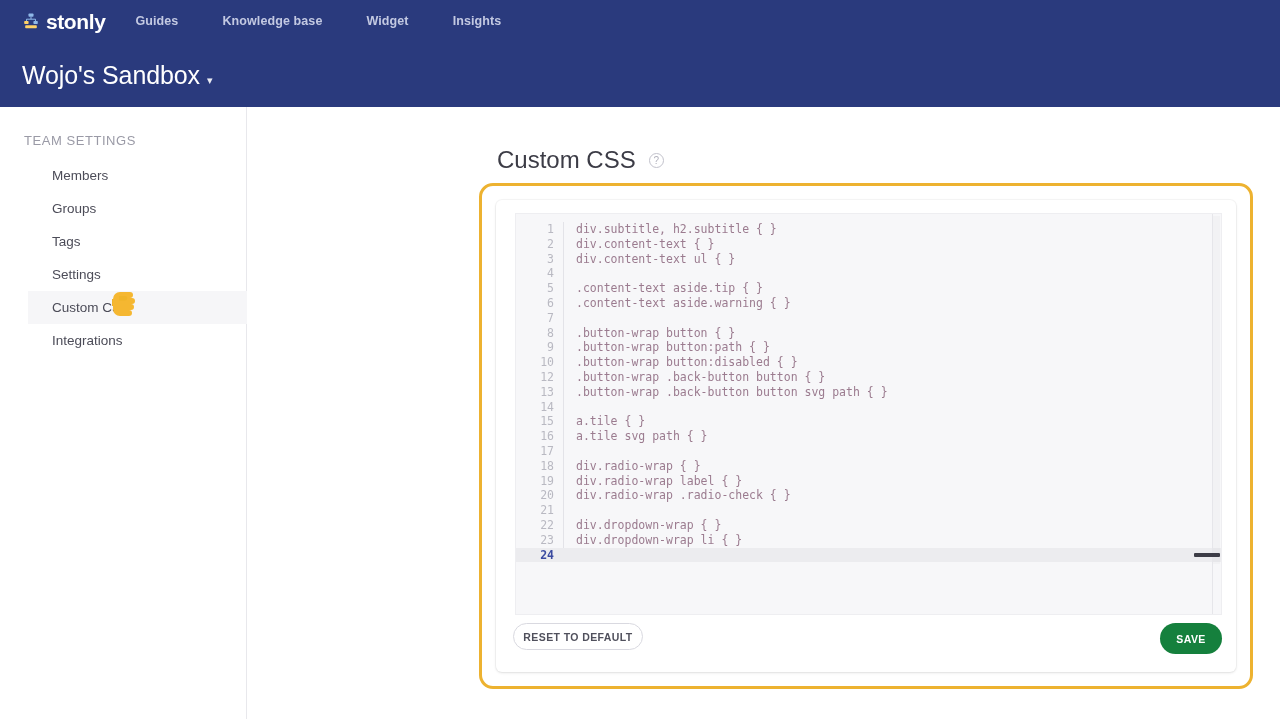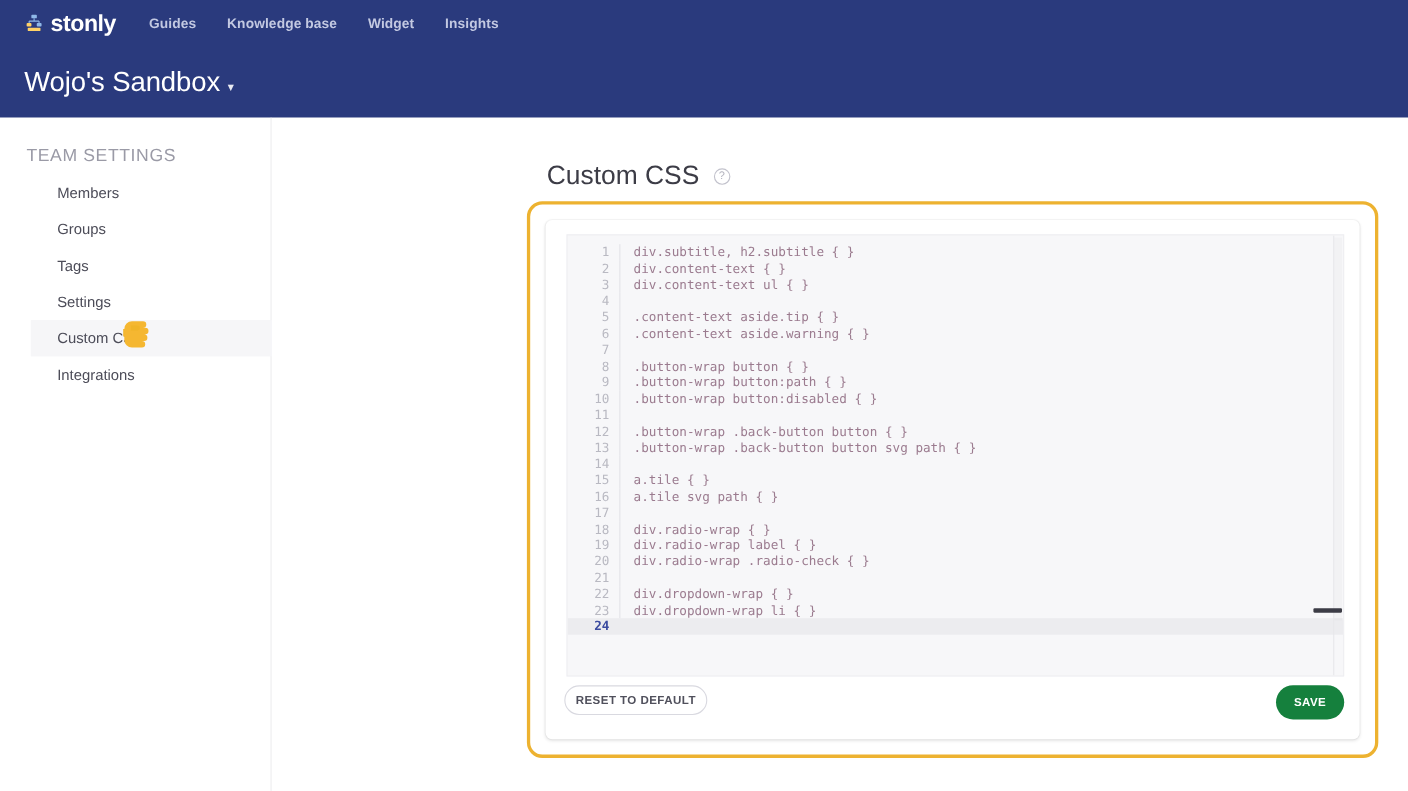--- a/index.html
+++ b/index.html
@@ -21,21 +21,21 @@
     position: absolute; left: 22px; top: 8px;
     height: 26px;
     display: flex; align-items: center;
   }
   .logo-wrap { display: flex; align-items: center; gap: 6px; margin-right: 30px; }
   .logo-mark { width: 18px; height: 18px; display: block; }
   .logo-text {
     color: #ffffff; font-size: 21px; font-weight: 700;
     letter-spacing: -0.4px; line-height: 1;
   }
-  .navlinks { display: flex; align-items: center; gap: 28px; }
+  .navlinks { display: flex; align-items: center; gap: 44px; }
   .navlink {
     color: #c3c9e2; font-size: 12.5px; font-weight: 700;
     letter-spacing: 0.1px; cursor: pointer; white-space: nowrap;
   }
 
   .team-title {
     position: absolute; left: 22px; top: 61px;
     display: flex; align-items: baseline; gap: 7px;
   }
   .team-title-text {
@@ -45,21 +45,21 @@
 
   
   .sidebar {
     position: absolute; left: 0; top: 107px;
     width: 247px; height: 612px;
     background: #ffffff;
     border-right: 1px solid #e8e8ec;
   }
   .sidebar-heading {
     position: absolute; left: 24px; top: 26px;
-    font-size: 16px; letter-spacing: .55px;
+    font-size: 13px; letter-spacing: .55px;
     color: #9a9aa6; font-weight: 400; text-transform: uppercase;
   }
   .side-list { position: absolute; left: 0; top: 52px; width: 247px; }
   .side-item {
     height: 33px; display: flex; align-items: center;
     padding-left: 24px; font-size: 13.5px; color: #4c4c58;
     cursor: pointer; position: relative; margin-left: 28px;
   }
   .side-item + .side-item { margin-top: 0; }
   .side-item.active { background: #f6f6f8; }
@@ -285,25 +285,20 @@
               <div class="gutter">9</div>
               <div class="rule"></div>
               <div class="code-text">.button-wrap button:path { }</div>
             </div>
             <div class="code-line">
               <div class="gutter">10</div>
               <div class="rule"></div>
               <div class="code-text">.button-wrap button:disabled { }</div>
             </div>
             <div class="code-line">
-              <div class="gutter">11</div>
-              <div class="rule"></div>
-              <div class="code-text"></div>
-            </div>
-            <div class="code-line">
               <div class="gutter">12</div>
               <div class="rule"></div>
               <div class="code-text">.button-wrap .back-button button { }</div>
             </div>
             <div class="code-line">
               <div class="gutter">13</div>
               <div class="rule"></div>
               <div class="code-text">.button-wrap .back-button button svg path { }</div>
             </div>
             <div class="code-line">

